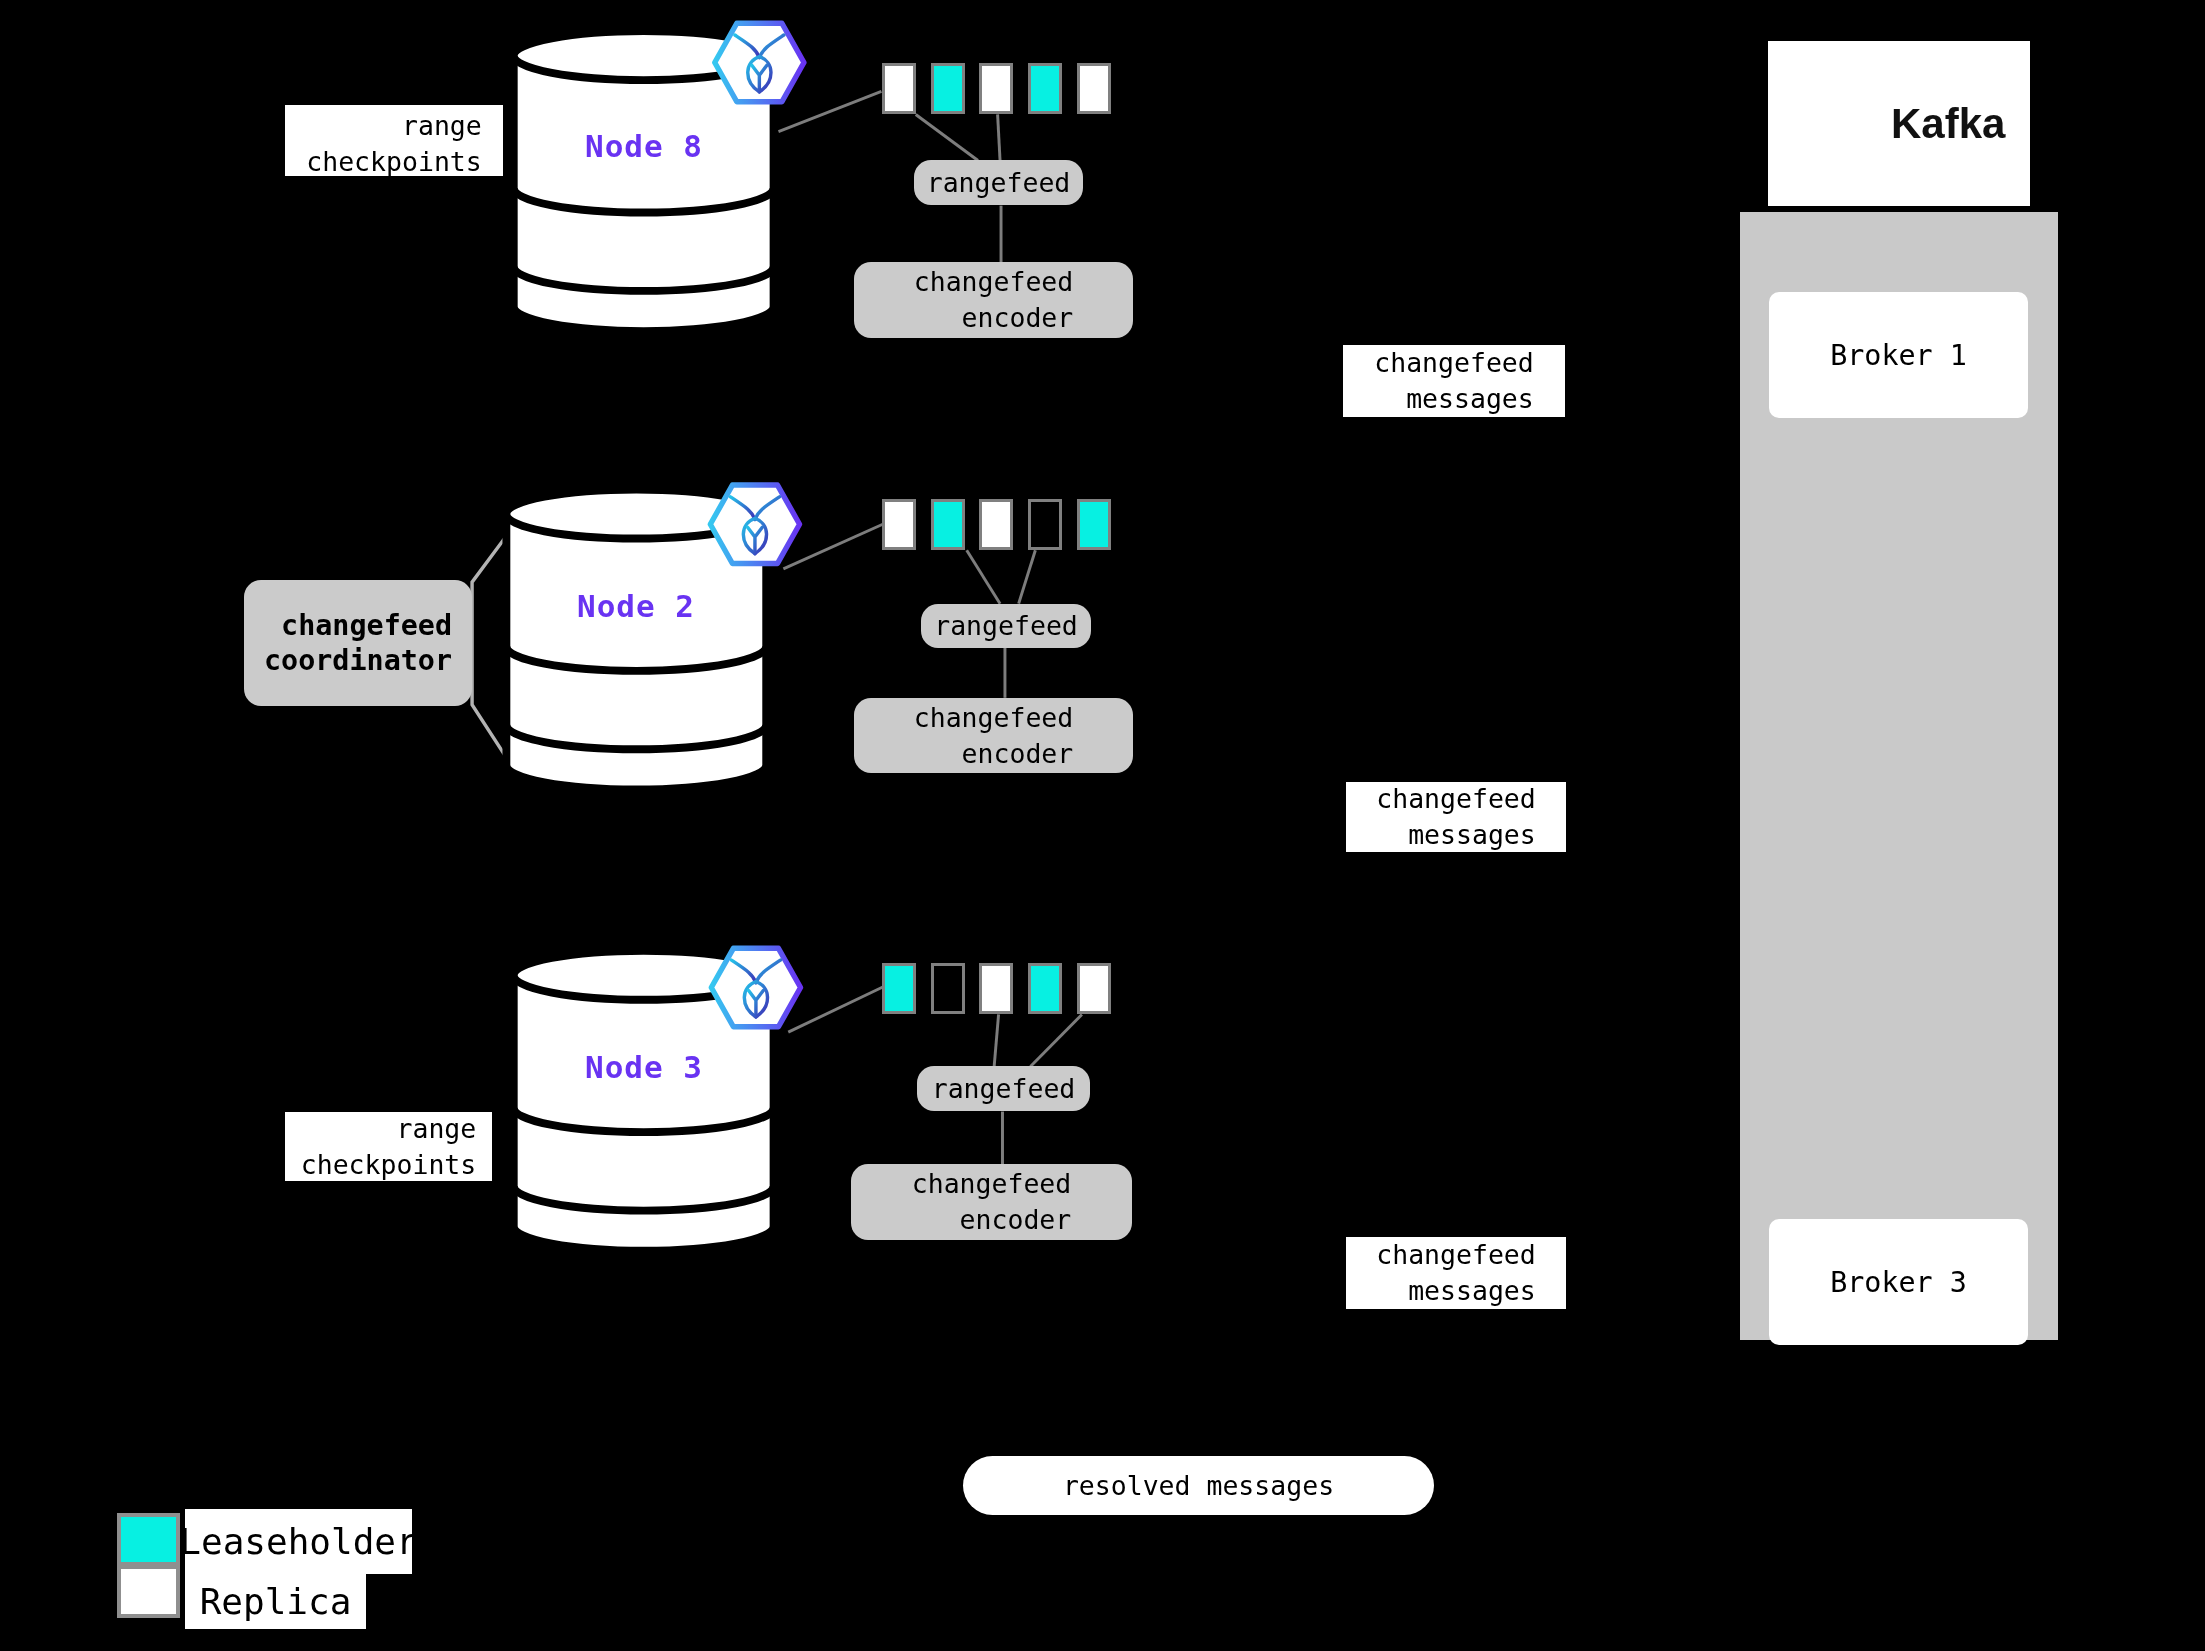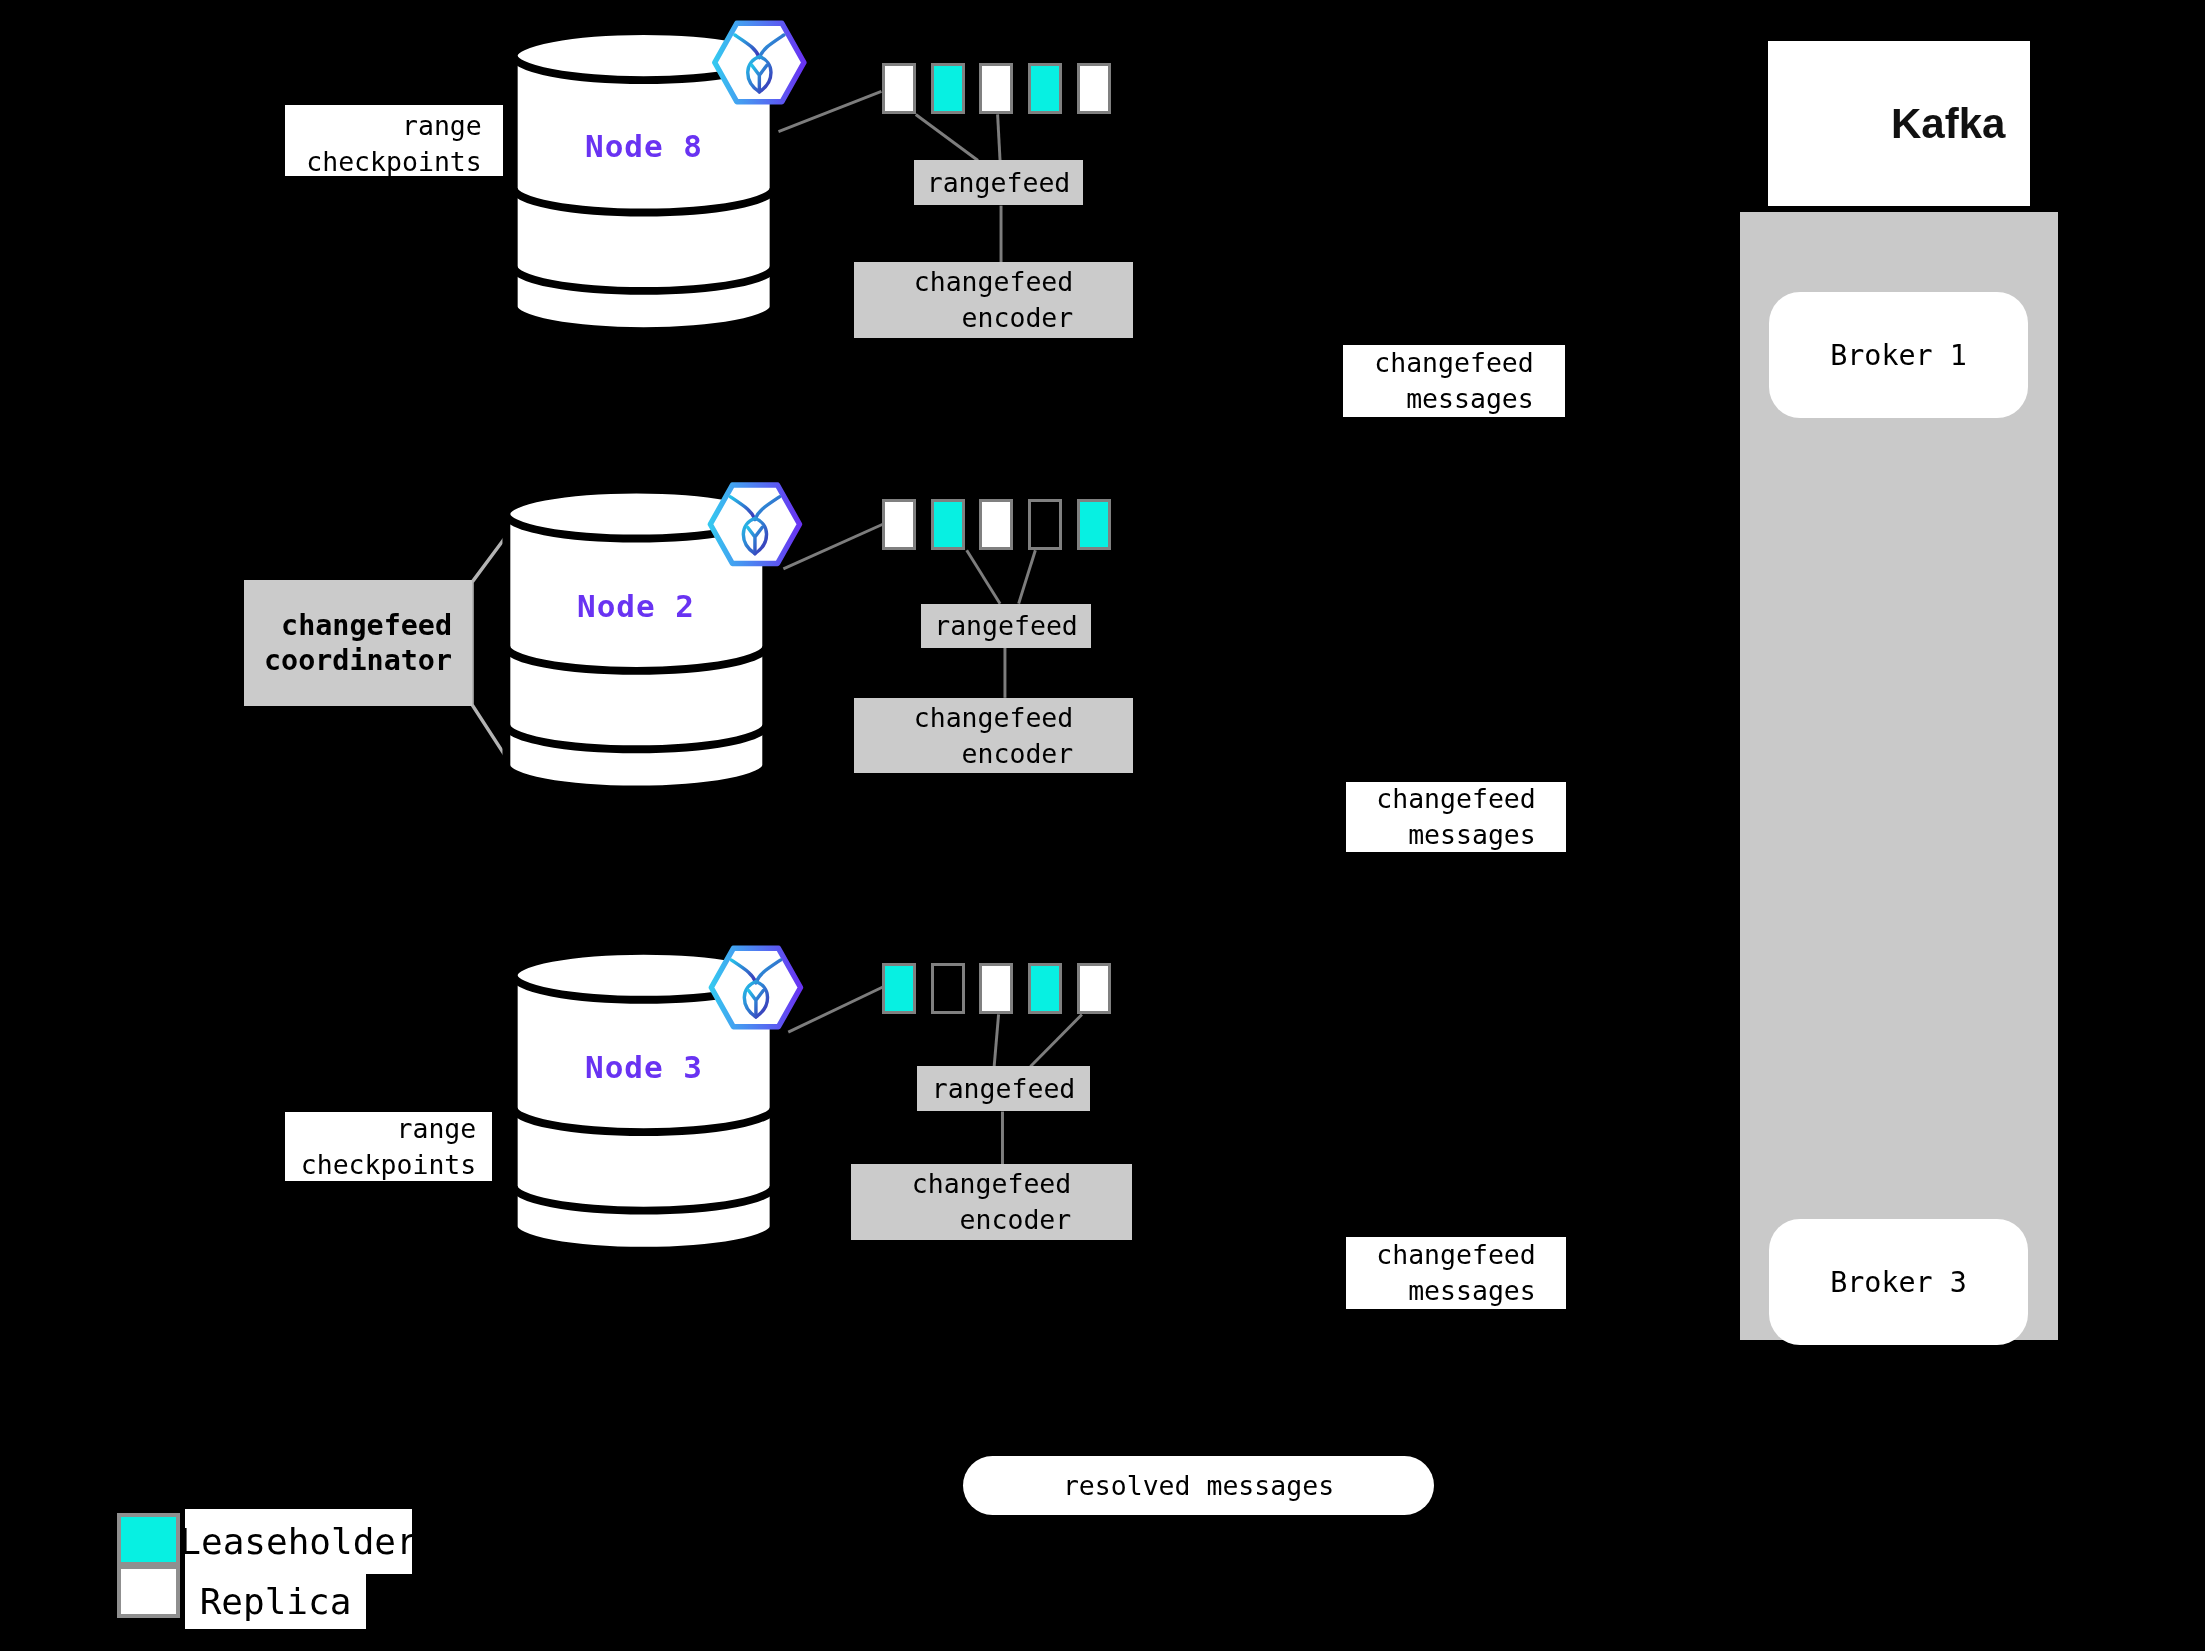--- a/index.html
+++ b/index.html
@@ -8,42 +8,42 @@
     font-family:"DejaVu Sans Mono","Liberation Mono",monospace;color:#000;
     --teal:#07F0E2;--purple:#6933F2;--box-gray:#CBCBCB;--container-gray:#C9C9C9;
     --line-gray:#7D7D7D;--border-gray:#808080;
   }
   #diagram-svg{position:absolute;left:0;top:0;pointer-events:none;}
   .label, .graybox{
     position:absolute;display:flex;align-items:center;justify-content:center;
     text-align:right;white-space:pre-line;font-size:26.5px;line-height:1.35;color:#000;
   }
   .label{background:#fff;}
-  .graybox{background:var(--box-gray);}
+  .graybox{background:var(--box-gray);border-radius:17px;}
   .clip-top{align-items:flex-start;overflow:hidden;padding-top:2.9px;box-sizing:border-box;}
   .node-label{
     position:absolute;transform:translateX(-50%);font-size:31px;font-weight:bold;
     color:var(--purple);letter-spacing:1px;white-space:nowrap;
   }
   .coordinator{
     font-weight:bold;font-size:28.4px;line-height:1.25;
   }
   .range-row{position:absolute;display:flex;gap:14.7px;}
   .range{width:34px;height:51px;box-sizing:border-box;border:3.9px solid var(--border-gray);}
   .range.leaseholder{background:var(--teal);}
   .range.replica{background:#fff;}
   .range.empty{background:transparent;}
   .kafka-box{position:absolute;left:1768px;top:41px;width:262px;height:165px;background:#fff;}
   .kafka-brand{
     position:absolute;left:1891px;top:98px;width:138px;height:51px;display:flex;align-items:center;
     font-family:"Liberation Sans","DejaVu Sans",sans-serif;font-weight:bold;font-size:42px;color:#111;
   }
   .broker-container{position:absolute;left:1740px;top:212px;width:318px;height:1128px;background:var(--container-gray);}
   .broker{
-    position:absolute;left:1769px;width:259px;height:126px;background:#fff;border-radius:31px;
+    position:absolute;left:1769px;width:259px;height:126px;background:#fff;border-radius:10px;
     display:flex;align-items:center;justify-content:center;font-size:28.4px;
   }
   .pill{border-radius:30px;}
   .legend-swatch{position:absolute;left:117px;width:63px;height:53px;box-sizing:border-box;border:4.9px solid #8F8F8F;}
   .legend-label{position:absolute;left:185px;background:#fff;display:flex;align-items:center;justify-content:center;font-size:36px;}
 </style>
 </head>
 <body>
 
 <div id="stage" style="--teal: #07F0E2; --purple: #6933F2; --box-gray: #CBCBCB; --container-gray: #C9C9C9; --line-gray: #7D7D7D; --border-gray: #808080;">

